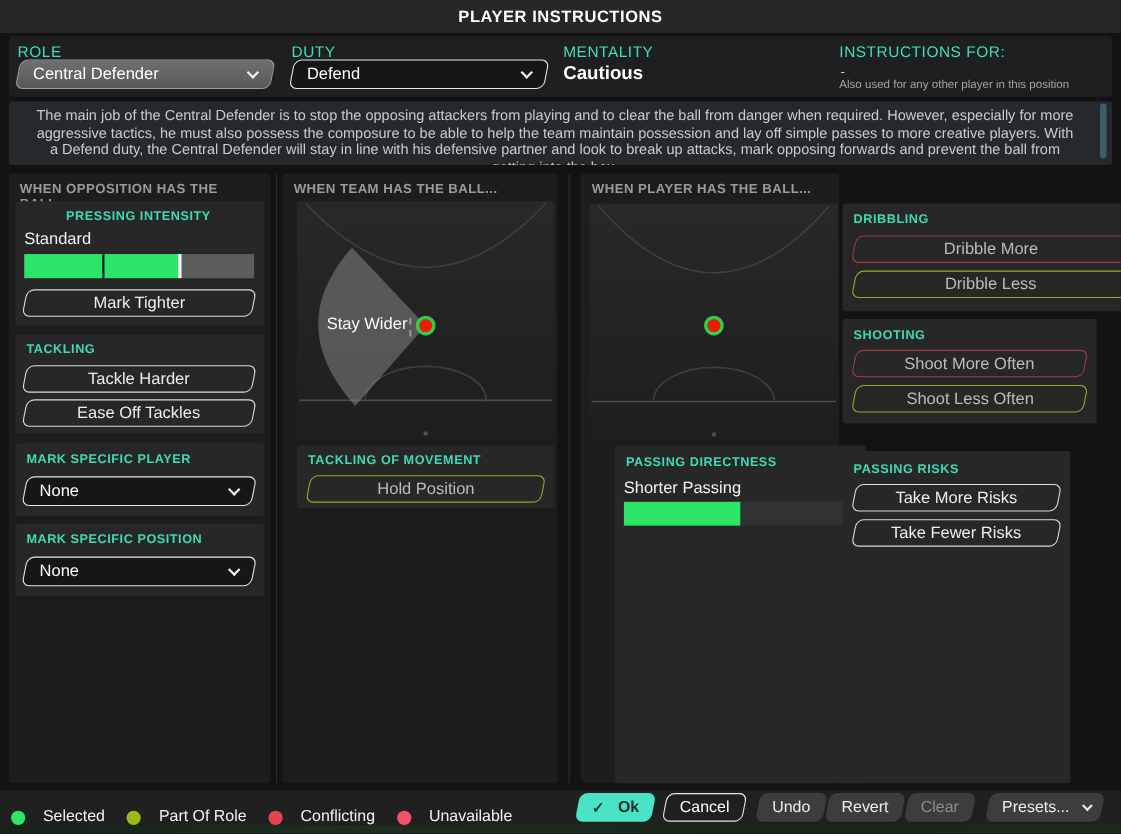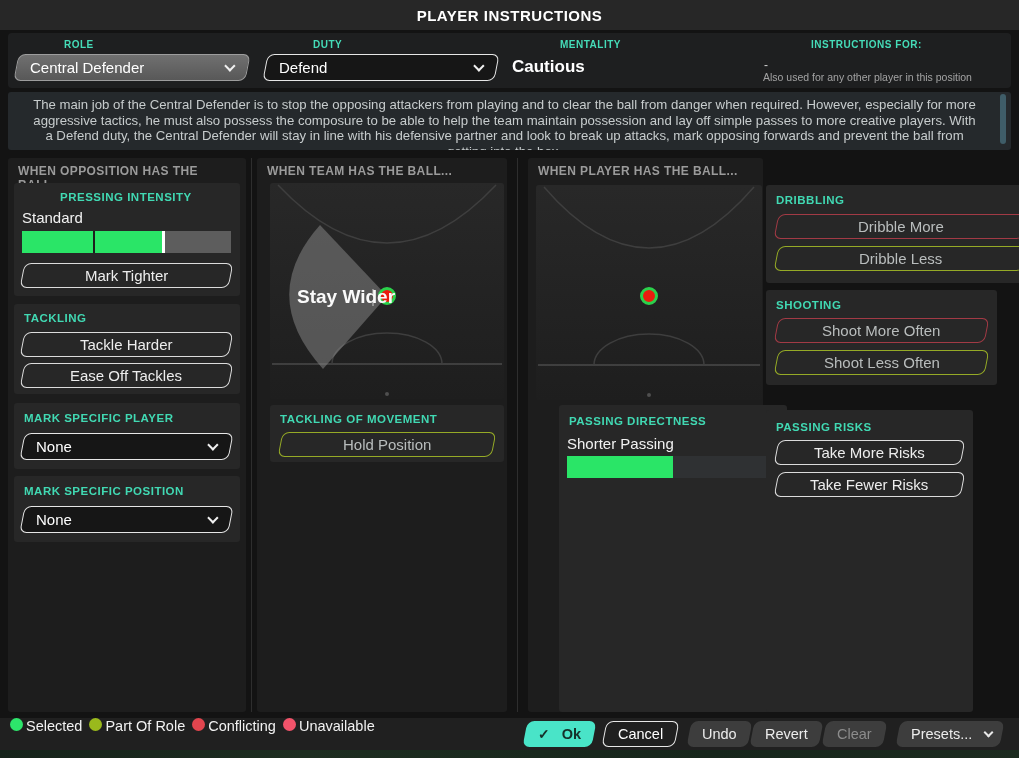--- a/index.html
+++ b/index.html
@@ -7,21 +7,21 @@
   body { font-family:"Liberation Sans", sans-serif; }
   .app { position:relative; width:1019px; height:758px; background:#131313; overflow:hidden; }
 
   
   .titlebar { position:absolute; left:0; top:0; width:1019px; height:30px; background:#272727;
               display:flex; align-items:center; justify-content:center; }
   .titlebar .title { color:#fff; font-weight:bold; font-size:15px; letter-spacing:.5px; }
 
   
   .header-panel { position:absolute; left:8px; top:33px; width:1003px; height:55px; background:#1e1f20; border-radius:4px; }
-  .fld-label { position:absolute; top:6px; color:#45dcb8; font-size:10px; font-weight:bold; letter-spacing:.5px;margin-left:48px; }
+  .fld-label { position:absolute; top:6px; color:#45dcb8; font-size:14px; font-weight:normal; letter-spacing:.5px; }
   .skew { transform:skewX(-11deg); border-radius:7px; }
   .unskew { transform:skewX(11deg); display:flex; align-items:center; }
   .dd { position:absolute; height:27px; display:flex; align-items:center; justify-content:space-between;
         padding:0 13px; font-size:15px; cursor:pointer; }
   .dd-filled { background:linear-gradient(180deg,#707070,#585858); border:1px solid #9d9d9d; color:#fff; }
   .dd-outline { background:#161616; border:1.5px solid #e6e6e6; color:#fff; }
   .chev { width:8px; height:8px; border-right:2px solid #f0f0f0; border-bottom:2px solid #f0f0f0;
           transform:rotate(45deg); margin-top:-4px; }
   .mentality-val { position:absolute; top:24px; color:#fff; font-size:17px; font-weight:bold; }
   .instr-dash { position:absolute; top:25px; color:#cfcfcf; font-size:12px; }
@@ -49,27 +49,27 @@
 
   .ibtn { position:absolute; height:25px; border:1.5px solid #dcdcdc; color:#ededed; font-size:15px;
           display:flex; align-items:center; justify-content:center; cursor:pointer; background:transparent; }
   .ibtn .unskew { justify-content:center; }
   .b-red { border-color:#a23a45; color:#b9bdbd; }
   .b-olive { border-color:#95aa26; color:#b9bdbd; }
 
   
   .pitch { position:absolute; background:linear-gradient(180deg,#282828,#1e1e1e); border-radius:3px; overflow:hidden; }
   .pitch svg { position:absolute; left:0; top:0; }
-  .pitch-label { position:absolute; color:#fafafa; font-size:19px;font-weight:bold; }
+  .pitch-label { position:absolute; color:#fafafa; font-size:15px; }
   .page-dot { position:absolute; left:50%; bottom:3px; width:4px; height:4px; margin-left:-2px;
               background:#4f4f4f; border-radius:50%; }
 
   
   .footer { position:absolute; left:0; top:718px; width:1019px; height:32px; background:#202020; }
-  .legend { position:absolute; left:10px; top:0; height:32px; display:flex; align-items:flex-start; gap:3px; }
+  .legend { position:absolute; left:10px; top:0; height:32px; display:flex; align-items:flex-end; gap:16px; }
   .legend .dot { width:13px; height:13px; border-radius:50%; }
   .legend .lg-label { color:#f2f2f2; font-size:14.5px; margin-right:4px; }
   .fbtns { position:absolute; right:17px; top:3px; height:26px; display:flex; align-items:center; }
   .fbtn { height:26px; display:flex; align-items:center; justify-content:center; font-size:14.5px; cursor:pointer; padding:0 13px; }
   .fbtn .unskew { justify-content:center; gap:6px; }
   .btn-ok { background:#49e4c8; color:#16302a; font-weight:bold; margin-right:9px; }
   .btn-cancel { border:1.5px solid #e8e8e8; color:#fff; background:transparent; margin-right:12px; }
   .btn-grey { background:#3d3d3d; color:#ececec; margin-right:3px; }
   .btn-disabled { color:#8c8c8c; cursor:default; }
   .btn-presets { margin-left:10px; margin-right:0; padding-right:10px; }

